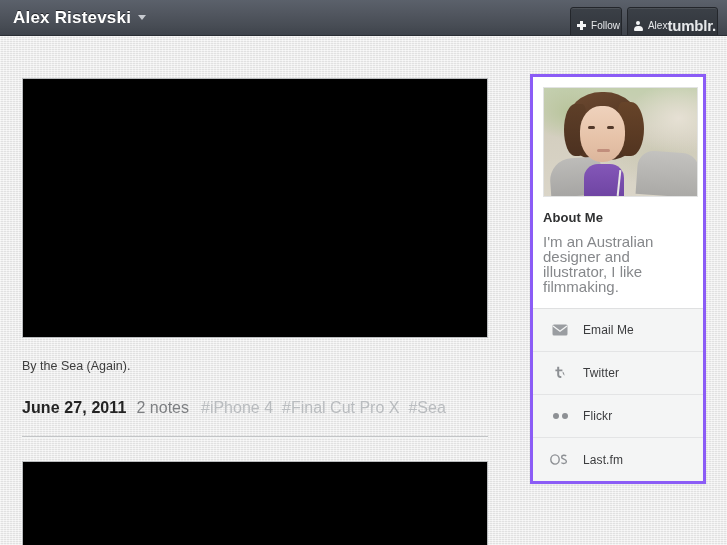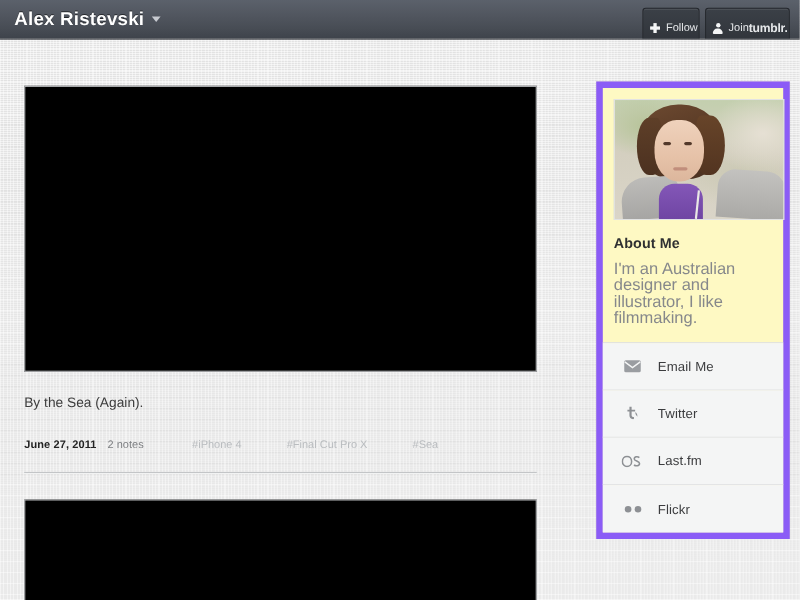--- a/index.html
+++ b/index.html
@@ -108,21 +108,21 @@
   }
   .person-glyph::after {
     content: "";
     position: absolute;
     left: 0; top: 5px;
     width: 9px; height: 5px;
     border-radius: 4px 4px 1px 1px;
     background: #f4f5f6;
   }
   .tb-label { font-size: 10px; }
-  .tb-strong { font-weight: bold; font-size: 11px; letter-spacing: -0.2px; }
+  .tb-strong { font-weight: bold; font-size: 15px; letter-spacing: -0.2px; }
 
   
   .content {
     position: absolute;
     left: 22px;
     top: 78px;
     width: 466px;
   }
   .post { position: relative; border-radius: 15px; }
   .media-block {
@@ -133,42 +133,41 @@
     box-sizing: border-box;
   }
   .post-caption {
     margin-top: 20px;
     color: #3d3d3d;
     font-size: 12.5px;
     line-height: 17px;
   }
   .post-meta {
     margin-top: 24px;
-    font-size: 10px;
+    font-size: 16px;
     display: flex;
     align-items: baseline;
     flex-wrap: wrap;
   }
   .meta-date {
     color: #242424;
     font-weight: bold;
     letter-spacing: 0.1px;
     margin-right: 10px;
     cursor: pointer;
   }
   .meta-notes {
     color: #7d7f82;
     margin-right: 12px;
     cursor: pointer;
   }
   .meta-tag {
     color: #b9bcbf;
     margin-right: 9px;
     cursor: pointer;
-    margin-left: 32px;
   }
   .post-divider {
     margin-top: 19px;
     width: 466px;
     height: 1px;
     background: #c3c5c7;
     box-shadow: 0 1px 0 #f2f3f3;
   }
   .post-2 { margin-top: 24px; }
   .media-block-2 {
@@ -176,25 +175,25 @@
     height: 120px;
     background: #000000;
     border: 1px solid #b9bbbd;
     border-bottom: none;
     box-sizing: border-box;
   }
 
   
   .sidebar {
     position: absolute;
-    left: 542px;
+    left: 530px;
     top: 74px;
     width: 176px;
-    background: #fef9c3;
-    border: 6px solid #8b5cf6;
+    background: #ffffff;
+    border: 3px solid #8b5cf6;
     box-shadow: 0 1px 2px rgba(0,0,0,0.05);
     box-sizing: border-box;
   }
   .sidebar-head {
     padding: 10px 10px 14px 10px;
   }
   .avatar {
     width: 155px;
     height: 110px;
     display: block;
@@ -343,21 +342,21 @@
       <span>Alex Ristevski</span><span class="title-caret"></span>
     </div>
 
     <div class="topbar-buttons">
       <div class="tb-btn">
         <span class="plus-glyph"></span>
         <span class="tb-label">Follow</span>
       </div>
       <div class="tb-btn">
         <span class="person-glyph"></span>
-        <span class="tb-label">Join </span>
+        <span class="tb-label">Alex </span>
         <span class="tb-strong">tumblr.</span>
       </div>
     </div>
   </div>
 </div>
 
 <div class="content">
 
   <div class="post">
     <div class="media-block"></div>
@@ -419,32 +418,32 @@
         <svg width="14" height="14" viewBox="0 0 14 14">
           <path d="M4.2 0.8 L6.2 0.8 L6.2 3.4 L9.4 3.4 L9.4 5.2 L6.2 5.2 L6.2 8.4 C6.2 9.5 7.0 10.1 8.3 10.0 L8.3 12.0 C5.5 12.3 4.2 11.0 4.2 8.6 L4.2 5.2 L2.4 5.2 L2.4 3.4 L4.2 3.4 Z" fill="#8d9094"></path>
           <path d="M9.6 5.6 C11.0 6.6 11.6 8.2 11.4 9.8 C10.2 8.6 9.4 7.4 9.6 5.6 Z" fill="#8d9094"></path>
         </svg>
       </span>
       <span class="sb-label">Twitter</span>
     </div>
 
     <div class="sb-link">
       <span class="sb-icon">
+        <span class="dots">
+            <i></i>
+            <i></i>
+          </span>
+      </span>
+      <span class="sb-label">Flickr</span>
+    </div>
+
+    <div class="sb-link">
+      <span class="sb-icon">
         <svg width="20" height="11" viewBox="0 0 20 11">
           <ellipse cx="5" cy="5.5" rx="4.2" ry="4.6" fill="none" stroke="#8d9094" stroke-width="1.4"></ellipse>
           <path d="M16.2 2.0 C15.0 0.8 11.6 0.8 11.6 3.2 C11.6 5.3 16.4 5.0 16.4 7.4 C16.4 9.9 12.6 9.9 11.4 8.6" fill="none" stroke="#8d9094" stroke-width="1.4"></path>
         </svg>
       </span>
       <span class="sb-label">Last.fm</span>
     </div>
 
-    <div class="sb-link">
-      <span class="sb-icon">
-        <span class="dots">
-            <i></i>
-            <i></i>
-          </span>
-      </span>
-      <span class="sb-label">Flickr</span>
-    </div>
-
   </div>
 </div>
 
 </body></html>

